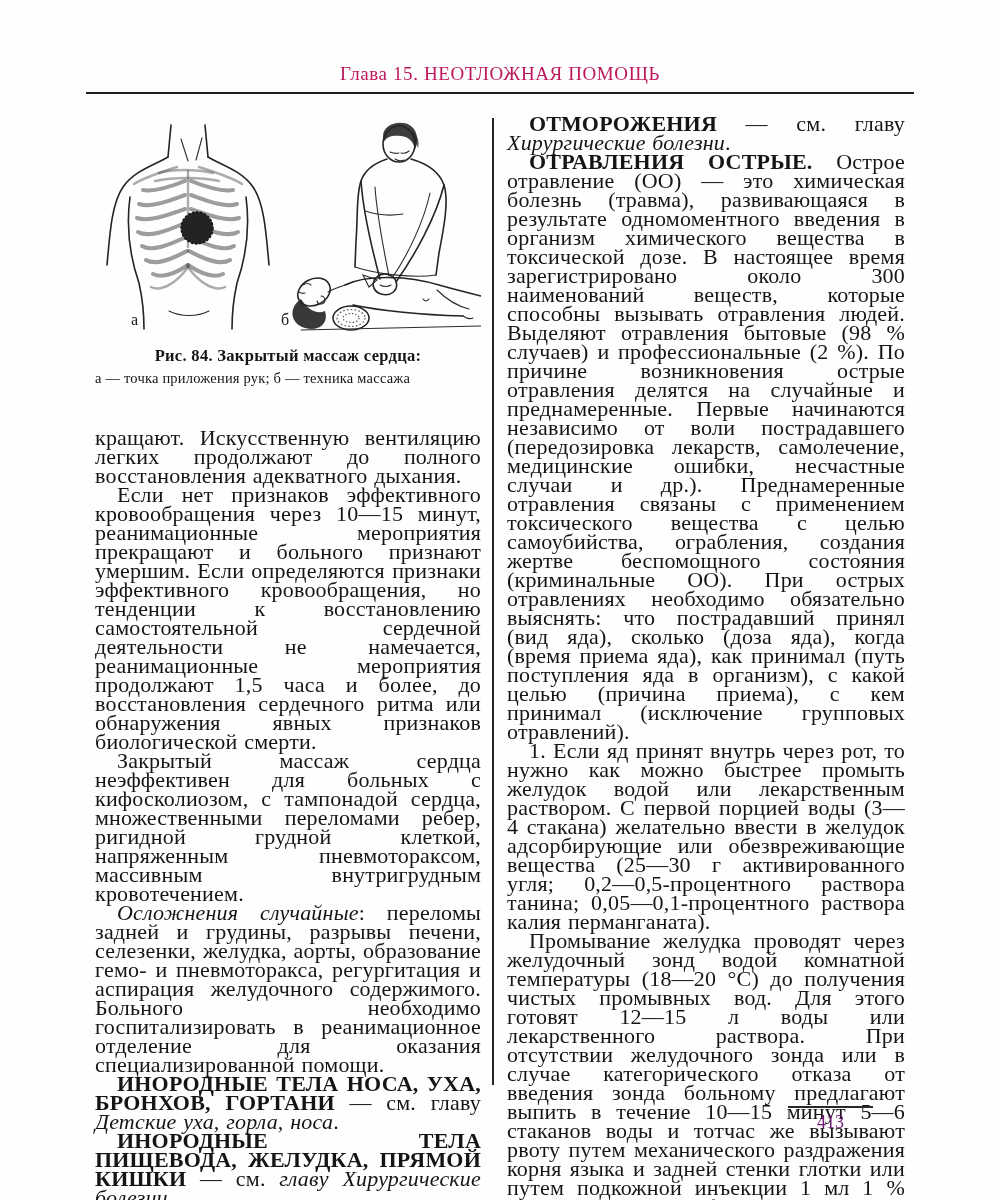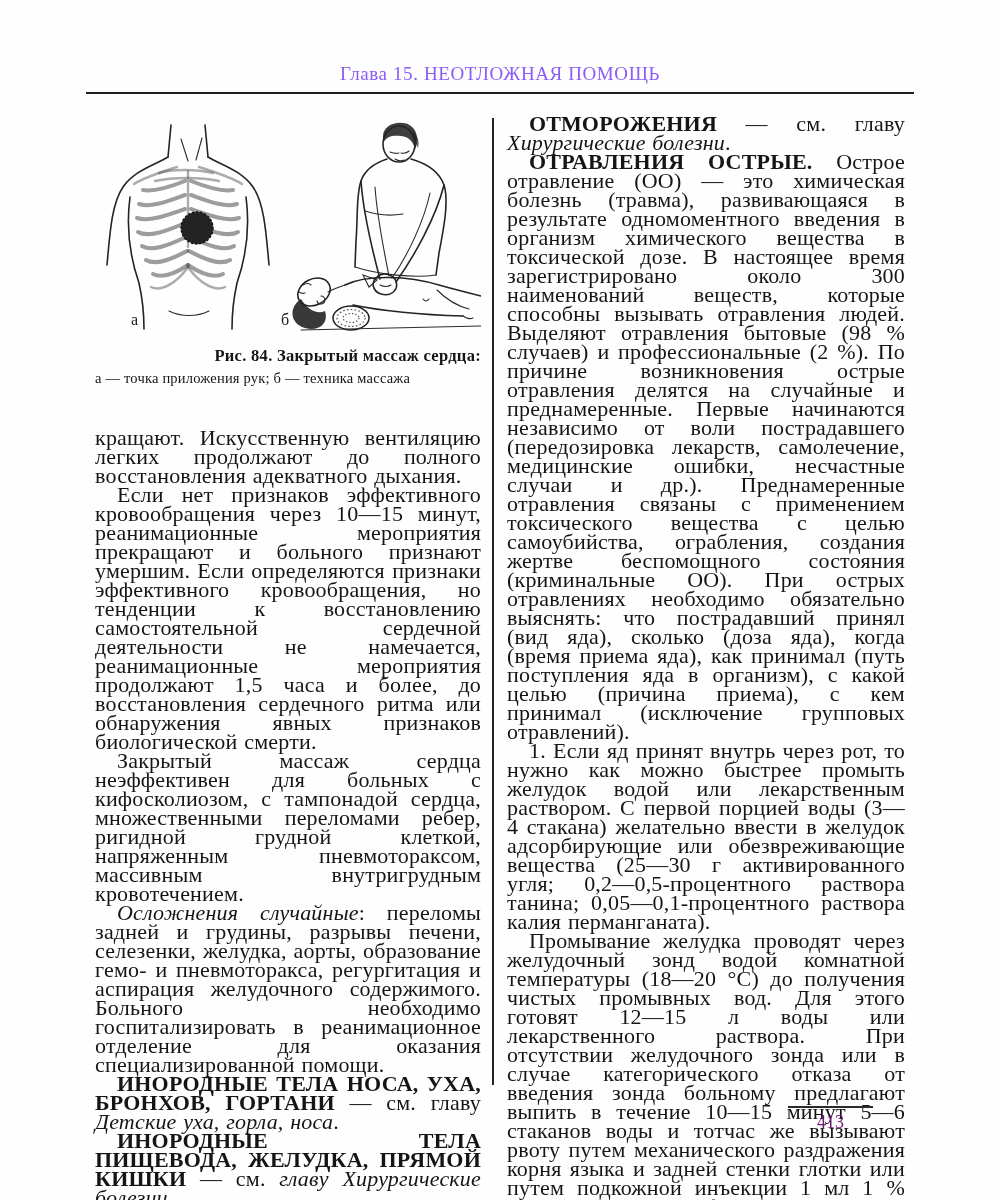--- a/index.html
+++ b/index.html
@@ -7,21 +7,21 @@
     width:1000px;height:1200px;
     background:#ffffff;
     font-family:"Liberation Serif","DejaVu Serif",serif;
     color:#151515;
     -webkit-font-smoothing:antialiased;
   }
   .page{position:relative;width:1000px;height:1200px;background:#fefefe;overflow:hidden;}
 
   .chapter-header{
     position:absolute;top:63px;left:0;width:100%;
-    text-align:center;font-size:19px;letter-spacing:.6px;color:#8b5cf6;
+    text-align:center;font-size:19px;letter-spacing:.6px;color:#be185d;
   }
   .header-rule{position:absolute;top:92px;left:86px;width:828px;height:2px;background:#1f1f1f;}
 
   .col-divider{position:absolute;top:118px;left:492px;width:2px;height:967px;background:#242424;}
 
   .left-col{position:absolute;top:115px;left:95px;width:386px;}
   .right-col{position:absolute;top:114px;left:507px;width:398px;}
 
   .para{
     margin:0;text-align:justify;
@@ -34,21 +34,21 @@
 
   .figure{position:relative;width:386px;height:224px;}
   .fig-img{position:absolute;top:0;}
   .fig-img.torso{left:2px;}
   .fig-img.cpr{left:192px;}
   .fig-label{position:absolute;font-size:16px;color:#1a1a1a;}
   .fig-label.a{left:36px;top:196px;}
   .fig-label.b{left:186px;top:196px;}
 
   .fig-caption-title{
-    text-align:right;font-weight:bold;font-size:16.5px;
+    text-align:center;font-weight:bold;font-size:16.5px;
     margin:7px 0 0 0;letter-spacing:.3px;
   }
   .fig-caption-legend{
     text-align:left;font-size:14.5px;margin:4px 0 13px 0;letter-spacing:.2px;
   }
 
   .footer-rule{position:absolute;top:1106px;left:788px;width:85px;height:2px;background:#2a2a2a;}
   .page-number{
     position:absolute;top:1112px;left:788px;width:85px;
     text-align:center;font-size:18px;color:#701a75;

